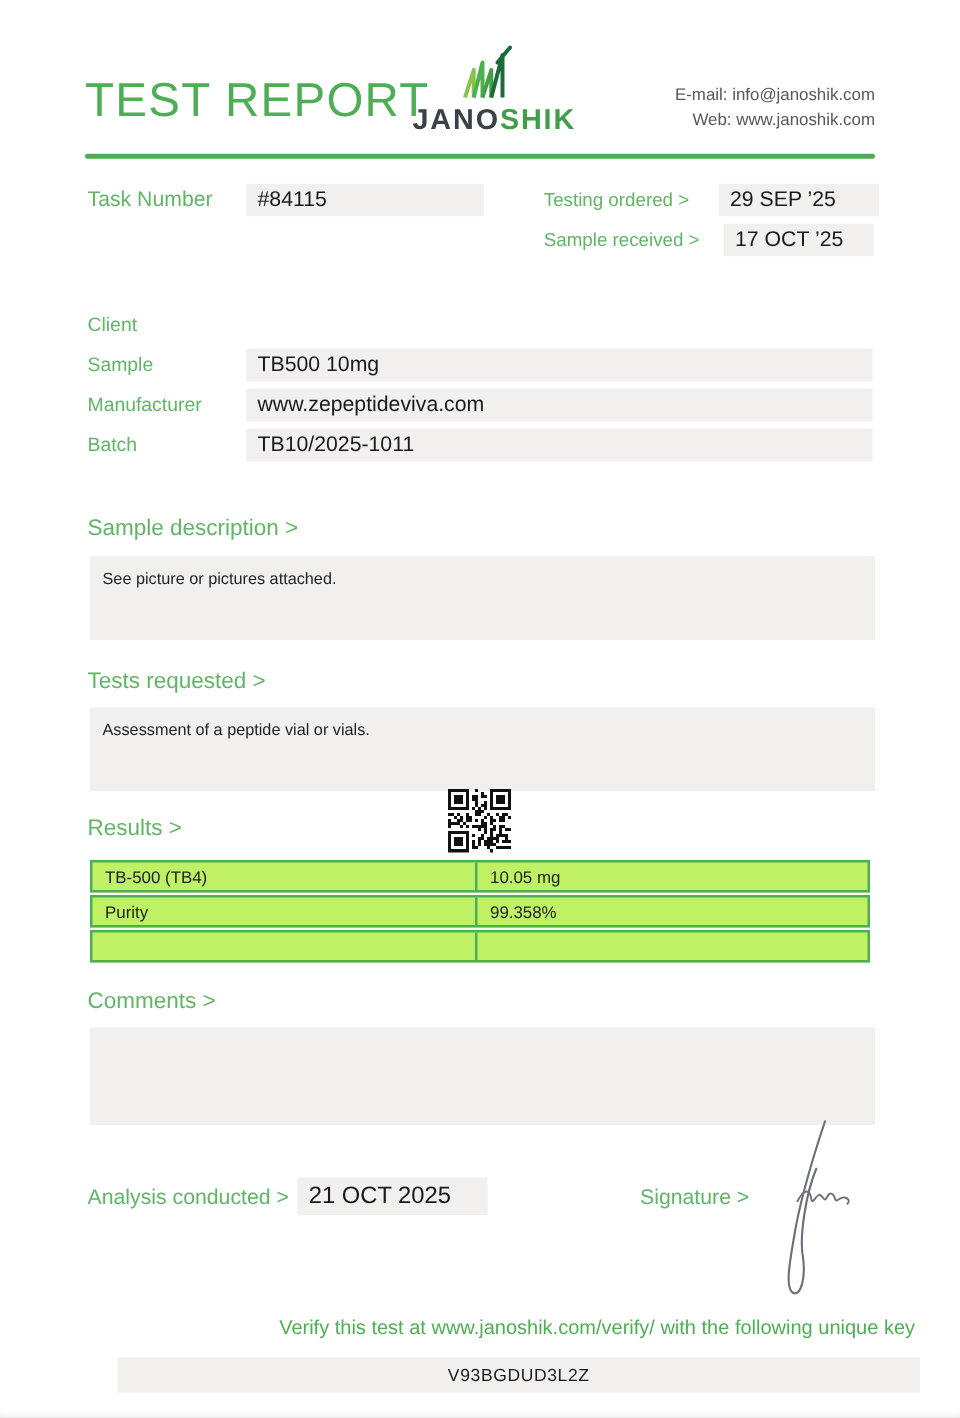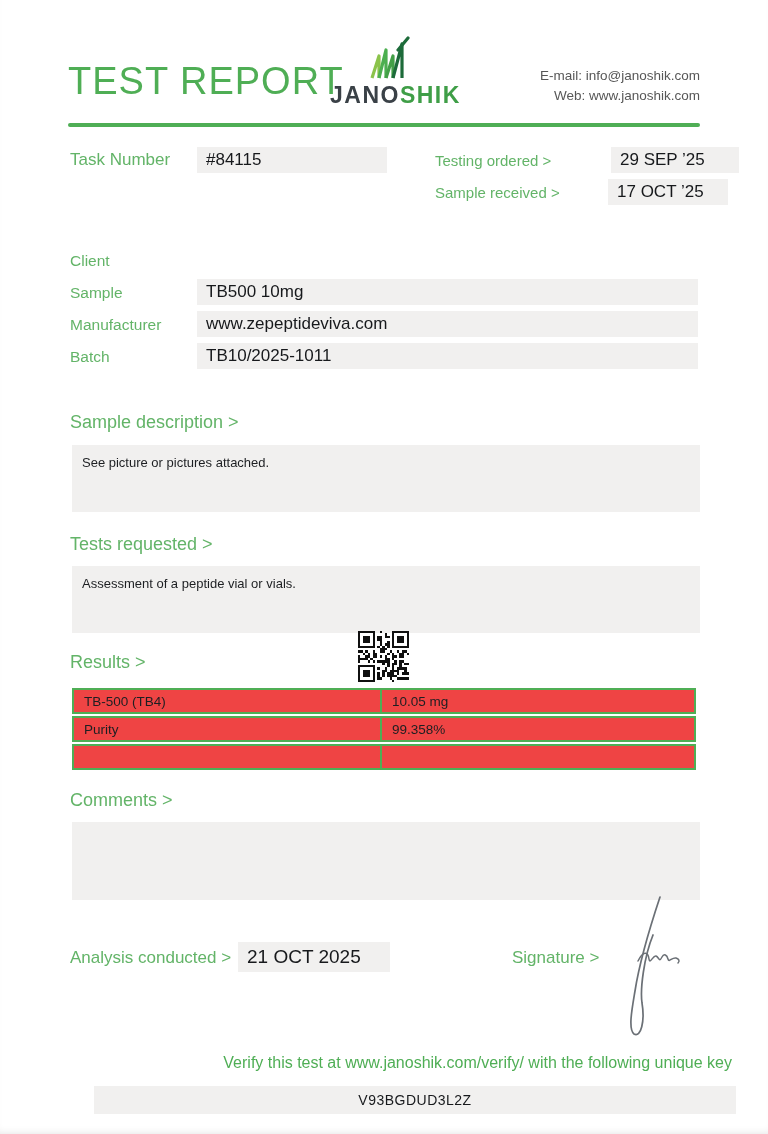--- a/index.html
+++ b/index.html
@@ -36,38 +36,38 @@
   }
   
   .label{ color:var(--green-light); }
   .task-label{ position:absolute; left:70px; top:150px; font-size:17px; }
   .task-box{ position:absolute; left:197px; top:147px; width:190px; height:26px; }
   .value-box{
     background:var(--box); color:var(--dark); font-size:17px;
     display:flex; align-items:center; padding:0 9px; white-space:nowrap;
   }
   .ordered-label{ position:absolute; left:435px; top:152px; font-size:15px; }
-  .ordered-box{ position:absolute; left:611px; top:147px; width:128px; height:26px; }
+  .ordered-box{ position:absolute; left:575px; top:147px; width:128px; height:26px; }
   .received-label{ position:absolute; left:435px; top:184px; font-size:15px; }
-  .received-box{ position:absolute; left:608px; top:179px; width:120px; height:26px; }
+  .received-box{ position:absolute; left:579px; top:179px; width:120px; height:26px; }
   
   .detail-label{ position:absolute; left:70px; font-size:15.5px; }
   .detail-box{ position:absolute; left:197px; width:501px; height:26px; }
   
   .section-heading{ position:absolute; left:70px; font-size:18px; color:var(--green-light); }
   .section-box{
     position:absolute; left:72px; width:628px; background:var(--box);
     font-size:13px; color:#1d1f22; padding:9px 10px; line-height:17px;
   }
   
   .qr{ position:absolute; left:358px; top:631px; width:51px; height:51px; }
   .results-table{ position:absolute; left:72px; top:688px; width:624px; }
   .t-row{
     display:flex; height:26px; border:2px solid var(--green);
-    margin-bottom:2px; background:#ef4444;
+    margin-bottom:2px; background:#bef264;
   }
   .t-cell{ font-size:13.5px; color:#1d1f22; display:flex; align-items:center; padding-left:10px; }
   .t-cell.name{ width:308px; border-right:2px solid var(--green); }
   .t-cell.val{ flex:1; }
   
   .analysis-label{ position:absolute; left:70px; top:948px; font-size:17px; }
   .analysis-box{ position:absolute; left:238px; top:942px; width:152px; height:30px; font-size:19px;text-align:center; }
   .signature-label{ position:absolute; left:512px; top:948px; font-size:17px; color:var(--green-light); }
   .signature{ position:absolute; left:608px; top:893px; }
   .verify-line{

